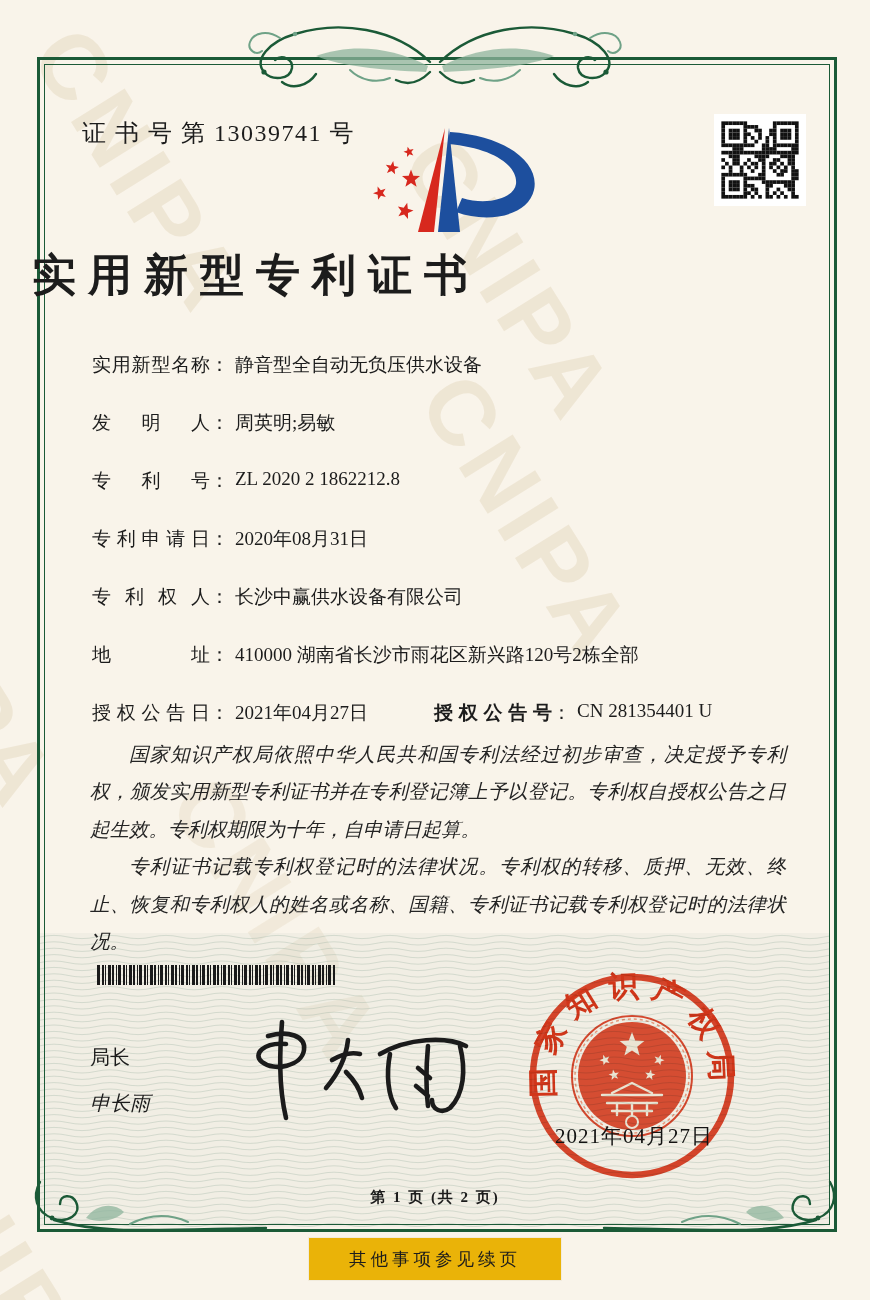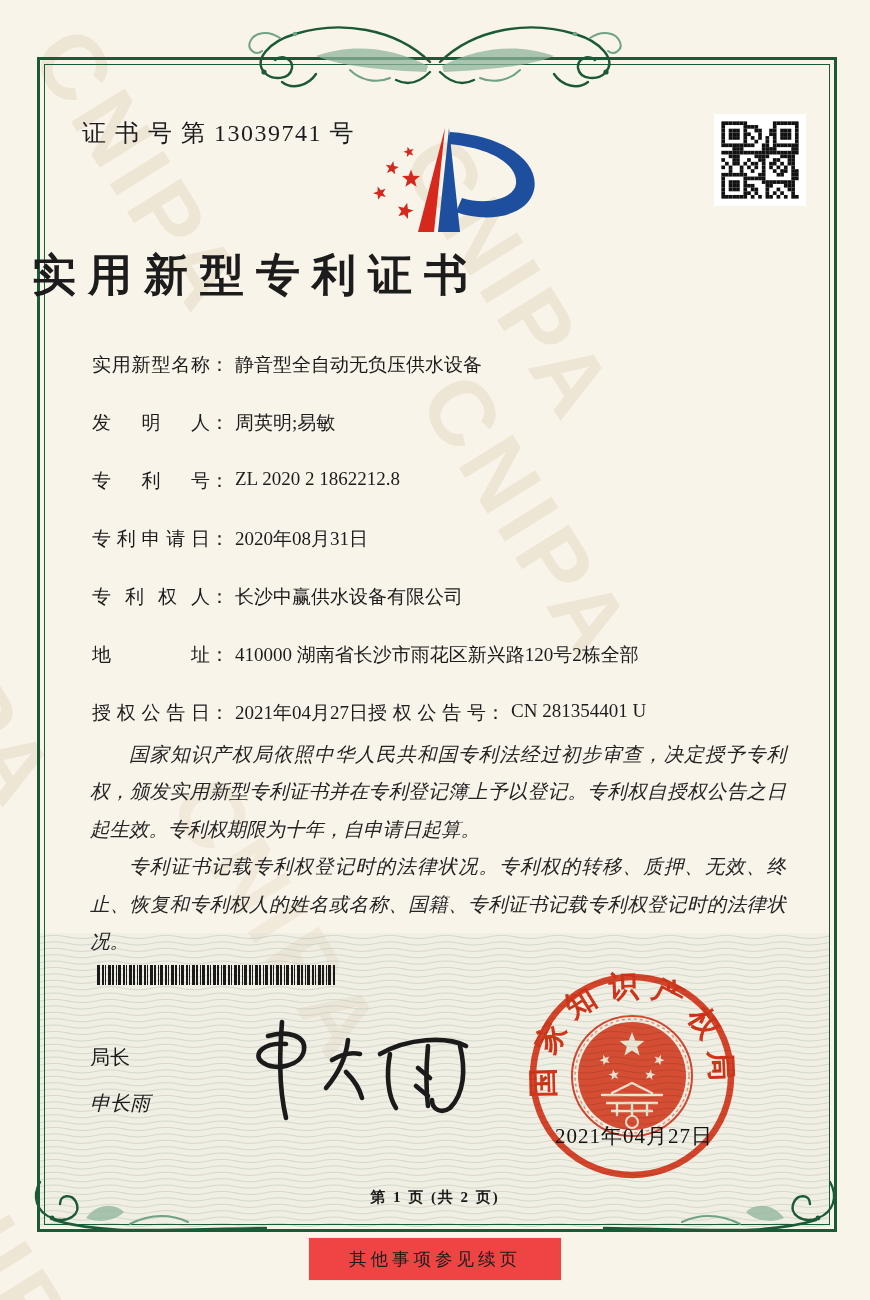--- a/index.html
+++ b/index.html
@@ -20,21 +20,21 @@
   .cert-no{position:absolute;left:82px;top:117px;font-size:24px;letter-spacing:1.5px;}
   .logo{position:absolute;left:348px;top:112px;width:220px;height:130px;}
   .qr{position:absolute;left:714px;top:114px;width:92px;height:92px;background:#ffffff;padding:0;}
   .title{position:absolute;left:0;top:246px;width:100%;text-align:left;font-size:44px;
       font-weight:900;letter-spacing:12px;padding-left:32px;}
   
   .fields{position:absolute;left:92px;top:352px;width:700px;font-size:19px;}
   .row{height:58px;display:flex;align-items:flex-start;white-space:nowrap;}
   .flabel{display:inline-block;width:118px;text-align:justify;text-align-last:justify;}
   .colon{display:inline-block;margin-right:6px;}
-  .pair2{}
+  .pair2{margin-left:66px;font-weight:bold;}
   
   .body-text{position:absolute;left:90px;top:736px;width:696px;font-size:19.5px;line-height:1.92;
       text-align:justify;color:#242424;font-style:italic;}
   .body-text p{margin:0;text-indent:2em;}
   
   .barcode{position:absolute;left:95px;top:964px;width:244px;height:22px;}
   
   .sig-title{position:absolute;left:90px;top:1044px;font-size:20px;
       font-family:"Liberation Sans","DejaVu Sans",sans-serif;}
   .sig-name{position:absolute;left:90px;top:1090px;font-size:20px;
@@ -42,21 +42,21 @@
   .signature{position:absolute;left:222px;top:1012px;width:250px;height:110px;}
   
   .seal{position:absolute;left:517px;top:961px;width:230px;height:234px;mix-blend-mode:multiply;}
   .seal-ring{fill:none;stroke:var(--seal-red,#de3a1d);stroke-width:6.5;opacity:.92;}
   .seal-arc-text{fill:var(--seal-red,#de3a1d);font-size:30px;font-weight:bold;letter-spacing:11px;
       font-family:"Liberation Serif","DejaVu Serif",serif;}
   .seal-date{fill:#151515;font-size:21px;letter-spacing:1px;text-anchor:middle;
       font-family:"Liberation Serif","DejaVu Serif",serif;}
   
   .page-num{position:absolute;left:0;top:1188px;width:100%;text-align:center;font-size:15px;letter-spacing:2px;font-weight:bold;}
-  .note-box{position:absolute;left:50%;top:1238px;transform:translateX(-50%);background:#ef4444;
+  .note-box{position:absolute;left:50%;top:1238px;transform:translateX(-50%);background:#eab308;
       padding:9px 40px;font-size:17.5px;letter-spacing:4px;box-shadow:0 0 0 1px rgba(235,228,212,.6);}
   
   .orn-top{position:absolute;left:220px;top:16px;width:430px;height:84px;}
   .orn-bl{position:absolute;left:30px;top:1174px;width:240px;height:60px;}
   .orn-br{position:absolute;left:600px;top:1174px;width:240px;height:60px;transform:scaleX(-1);}
   .o-dark{stroke:var(--frame-green,#1b5a37);fill:none;stroke-width:2.4;stroke-linecap:round;}
   .o-light{stroke:#6fa287;fill:none;stroke-width:2;stroke-linecap:round;}
   .o-leaf{fill:#8db49c;opacity:.75;stroke:none;}
   .logo-red{fill:var(--logo-red,#d7281e);}
   .logo-blue{fill:var(--logo-blue,#1d4f9e);}

